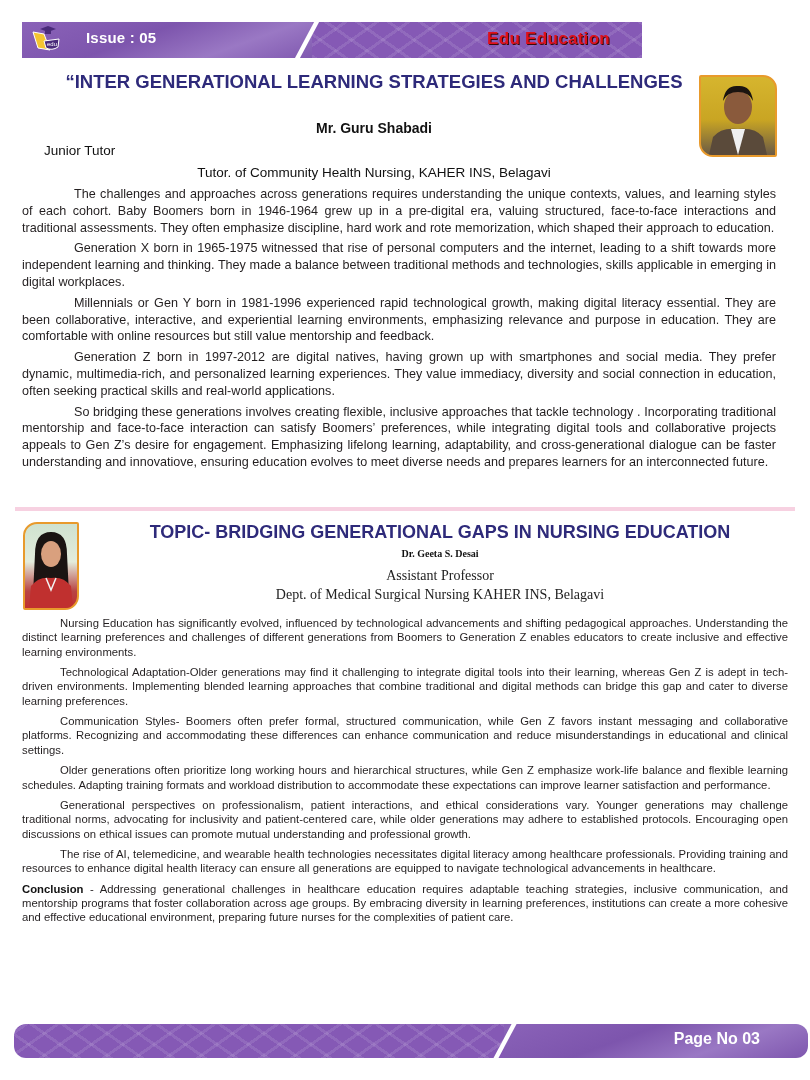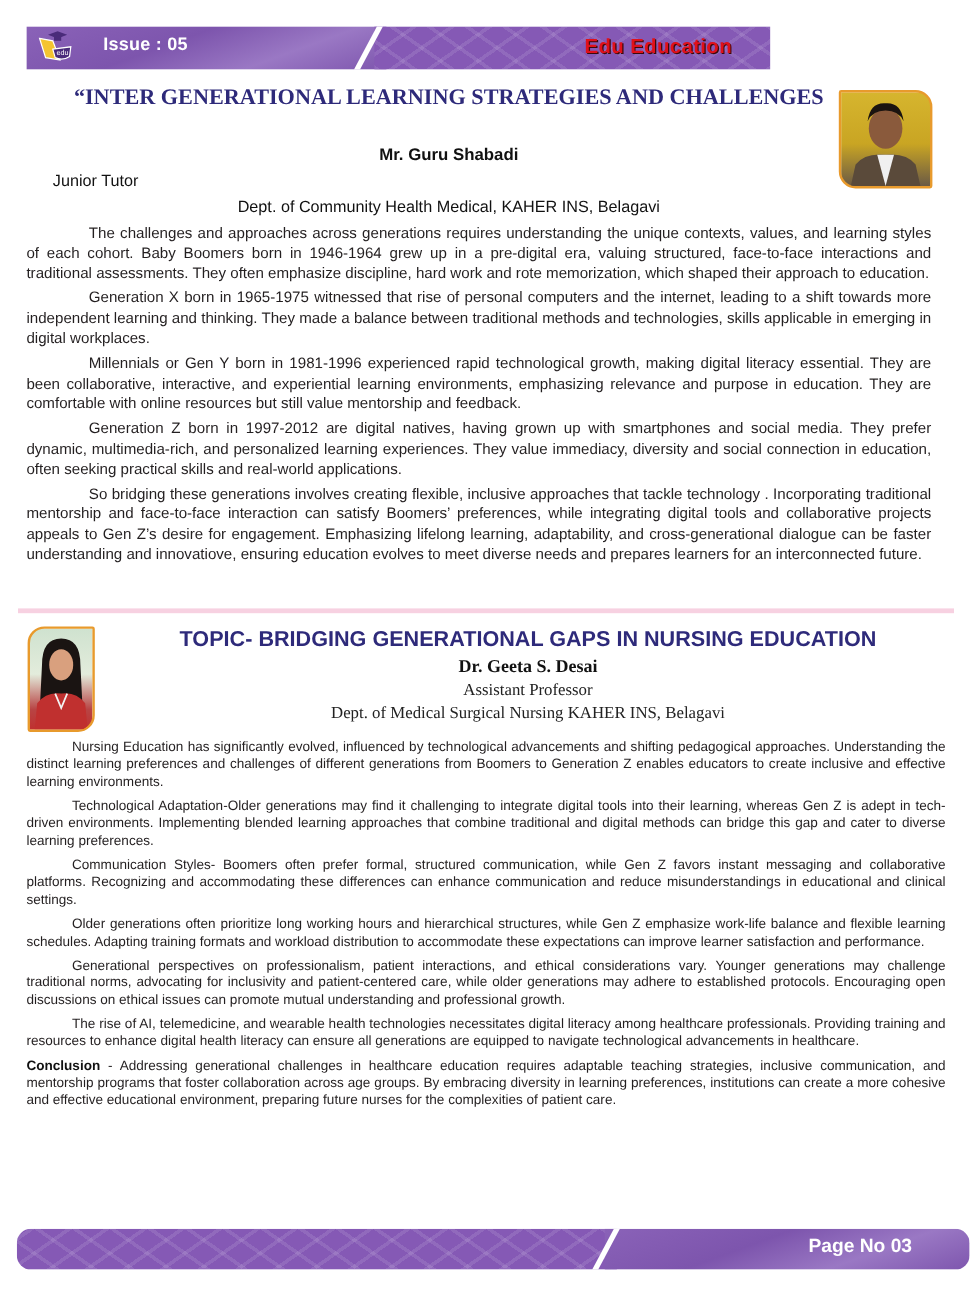--- a/index.html
+++ b/index.html
@@ -20,38 +20,38 @@
   .banner.bottom .pattern { left:0; width:500px; }
   .banner.bottom .plain { left:490px; right:0; }
   .banner.bottom .slash { position:absolute; left:488px; top:-4px; width:5px; height:44px; background:#fff; transform:skewX(-28deg); }
 
   .logo { position:absolute; left:8px; top:2px; width:32px; height:32px; }
   .issue { position:absolute; left:64px; top:7px; color:#fff; font-size:15px; font-weight:bold; letter-spacing:0.2px; }
   .brand { position:absolute; right:32px; top:7px; color:#e0101a; font-size:17px; font-weight:bold; font-family:"Liberation Sans", sans-serif; text-shadow:1px 1px 0 #3a0a0a; letter-spacing:0.3px; }
   .page-no { position:absolute; right:48px; top:6px; color:#fff; font-size:16px; font-weight:bold; }
 
   
-  .a1-title { position:absolute; left:44px; top:70px; width:660px; text-align:center; color:#2e2a7a; font-weight:bold; font-size:18.5px; line-height:24px;font-family:Liberation Serif, serif; }
+  .a1-title { position:absolute; left:44px; top:70px; width:660px; text-align:center; color:#2e2a7a; font-weight:bold; font-size:18.5px; line-height:24px; }
   .a1-author { position:absolute; left:44px; top:120px; width:660px; text-align:center; font-size:14px; font-weight:bold; color:#111; }
   .a1-role { position:absolute; left:44px; top:143px; width:660px; text-align:left; font-size:13.5px; color:#111; }
   .a1-dept { position:absolute; left:44px; top:165px; width:660px; text-align:center; font-size:13.5px; color:#111; }
 
   .photo { position:absolute; border:2px solid #e89a2c; border-radius:14px 2px 14px 2px; overflow:hidden; }
   .photo.p1 { left:699px; top:75px; width:74px; height:78px; border-radius:2px 14px 2px 14px; background:linear-gradient(180deg,#d6b52e 0%,#c9a523 55%,#6b5a45 100%); }
   .photo.p2 { left:23px; top:522px; width:52px; height:84px; background:linear-gradient(180deg,#cfe2cf 0%,#e3ecdc 45%,#b84444 80%,#c0302f 100%); }
   .photo svg { position:absolute; left:0; top:0; width:100%; height:100%; }
 
   .body1 { position:absolute; left:22px; top:186px; width:754px; font-size:12.6px; line-height:16.8px; text-align:justify; color:#231f20; }
   .body1 p { margin:0 0 4px 0; text-indent:52px; }
 
   .divider { position:absolute; left:15px; top:507px; width:780px; height:4px; background:#f7d1e1; }
 
   
   .a2-title { position:absolute; left:100px; top:522px; width:680px; text-align:center; color:#2e2a7a; font-weight:bold; font-size:18px; }
-  .a2-author { position:absolute; left:100px; top:548px; width:680px; text-align:center; font-family:"Liberation Serif", serif; font-weight:bold; font-size:15px; color:#111; }
+  .a2-author { position:absolute; left:100px; top:548px; width:680px; text-align:center; font-family:"Liberation Serif", serif; font-weight:bold; font-size:10px; color:#111; }
   .a2-role { position:absolute; left:100px; top:568px; width:680px; text-align:center; font-family:"Liberation Serif", serif; font-size:14px; color:#222; }
   .a2-dept { position:absolute; left:100px; top:587px; width:680px; text-align:center; font-family:"Liberation Serif", serif; font-size:14px; color:#222; }
 
   .body2 { position:absolute; left:22px; top:616px; width:766px; font-size:11.3px; line-height:14.3px; text-align:justify; color:#231f20; }
   .body2 p { margin:0 0 6.2px 0; text-indent:38px; }
   .body2 p.conclusion { text-indent:0; }
   .body2 b { color:#111; }
 </style>
 </head>
 <body>
@@ -69,21 +69,21 @@
   </svg>
   <div class="issue">Issue : 05</div>
   <div class="brand">Edu Education</div>
 </div>
 
 <div class="a1-title">
   <div>“INTER GENERATIONAL LEARNING STRATEGIES AND CHALLENGES</div>
 </div>
 <div class="a1-author">Mr. Guru Shabadi</div>
 <div class="a1-role">Junior Tutor</div>
-<div class="a1-dept">Dept. of Community Health Medical, KAHER INS, Belagavi</div>
+<div class="a1-dept">Tutor. of Community Health Nursing, KAHER INS, Belagavi</div>
 
 <div class="photo p1">
   <svg viewBox="0 0 74 78" preserveAspectRatio="none">
     <ellipse cx="37" cy="30" rx="14" ry="17" fill="#8a5a3c"></ellipse>
     <path d="M22 24 Q24 8 37 9 Q50 8 52 24 Q48 15 37 15 Q26 15 22 24 Z" fill="#1b1410"></path>
     <path d="M8 78 L12 60 Q20 50 37 52 Q54 50 62 60 L66 78 Z" fill="#5a4a3a"></path>
     <path d="M30 52 L37 78 L44 52 Z" fill="#f0f0f0"></path>
   </svg>
 </div>
 

